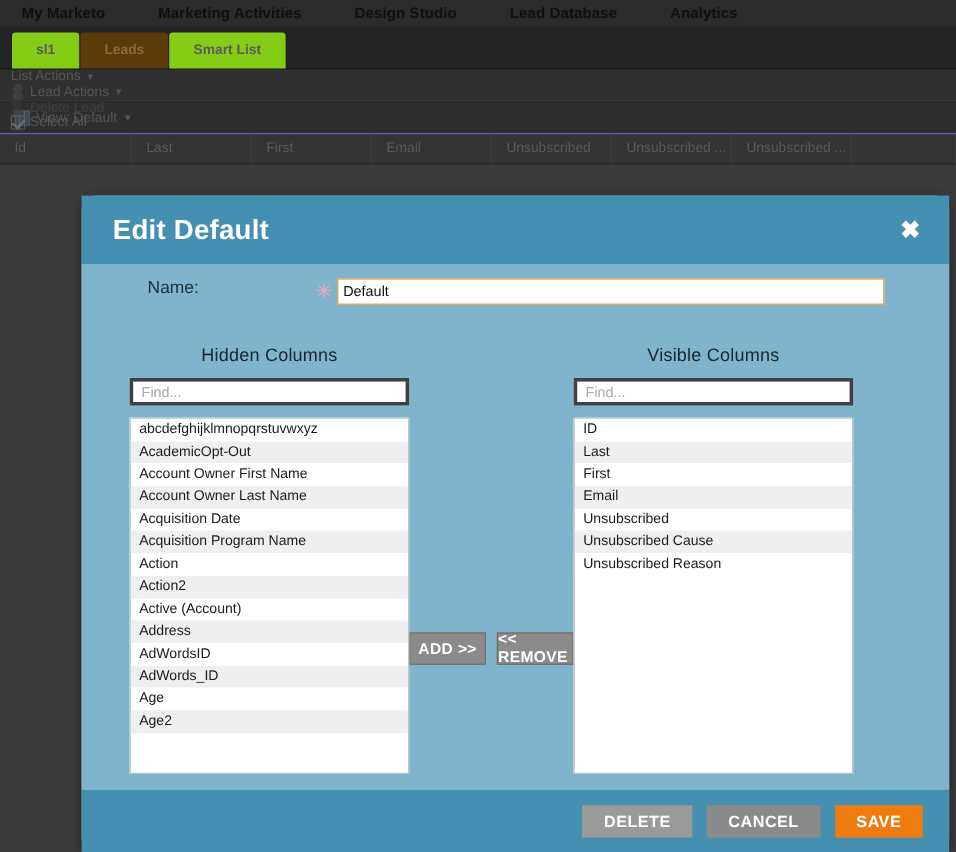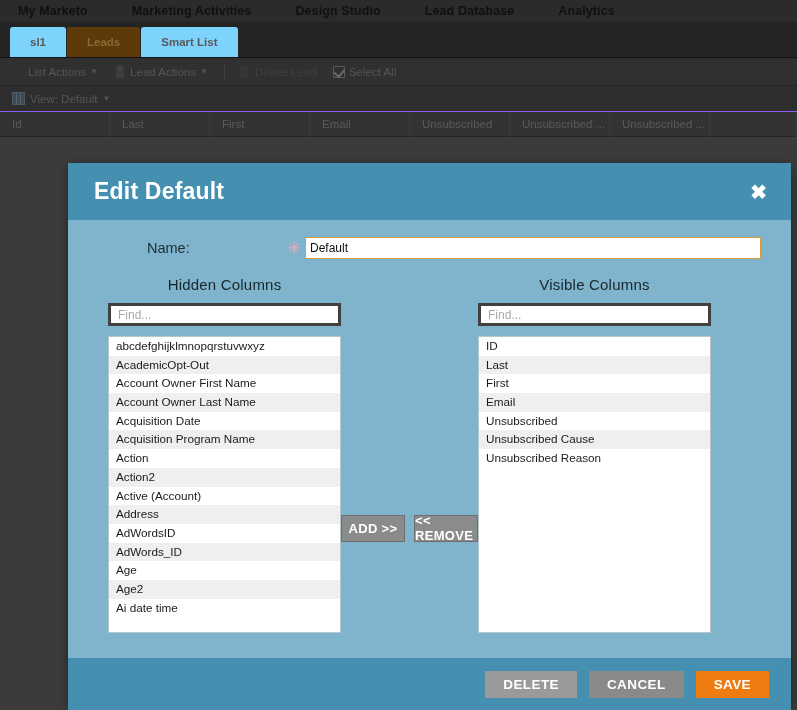--- a/index.html
+++ b/index.html
@@ -28,32 +28,32 @@
   }
   .tabbar {
     height: 36px; background: #242424;
     display: flex; align-items: flex-end;
     border-bottom: 1px solid #141414;
     padding-left: 10px;
   }
   .tab {
     height: 30px; line-height: 30px;
     padding: 0 20px; font-size: 11.5px; font-weight: bold;
-    color: #5a5a5a; background: #7dd3fc;
+    color: #5a5a5a; background: #84cc16;
     border-top-left-radius: 3px; border-top-right-radius: 3px;
     margin-right: 1px;
   }
   .tab.active {
     background: #5d3a09; color: #8c6a33;
   }
   .toolbar {
     height: 28px; background: #303030;
     border-bottom: 1px solid #262626;
-    display: flex; align-items: center; padding-left: 28px;
-    font-size: 11.5px; color: #555;
+    display: flex; align-items: flex-start; padding-left: 9px;
+    font-size: 11.5px; color: #555; flex-direction: column;
   }
   .tb-item { display: flex; align-items: center; gap: 4px; margin-right: 16px; white-space: nowrap; }
   .tb-item.disabled { color: #3f3f3f; }
   .tb-sep { width:1px; height:16px; background:#3d3d3d; margin-right:14px; }
   .caret { font-size: 8px; }
   .ic {
     display:inline-block; width:12px; height:13px;
     opacity:.55;
   }
   .ic-person {
@@ -122,21 +122,21 @@
   }
   .modal-close {
     color:#ffffff; font-size:20px; font-weight:bold; cursor:pointer;
     line-height:1; user-select:none;
   }
   .modal-body {
     flex:1; background:#7fb4cc; position:relative; padding: 0;
   }
 
   .name-row {
-    display:flex; align-items:center; height:56px; padding-left:79px;
+    display:flex; height:56px; padding-left:55px;margin-top:12px;
   }
   .name-label { font-size:14.5px; color:#1e2d33; width:140px; }
   .required-star { color:#f0a9b8; font-size:17px; width:18px; }
   .name-input {
     width:456px; height:22px; border:1px solid #d79a3c;
     background:#ffffff; font-size:12px; color:#111;
     padding:0 4px; font-family:"Liberation Sans", sans-serif;
     outline:none;
   }
 
@@ -285,21 +285,20 @@
             <div class="list-row">Acquisition Date</div>
             <div class="list-row">Acquisition Program Name</div>
             <div class="list-row">Action</div>
             <div class="list-row">Action2</div>
             <div class="list-row">Active (Account)</div>
             <div class="list-row">Address</div>
             <div class="list-row">AdWordsID</div>
             <div class="list-row">AdWords_ID</div>
             <div class="list-row">Age</div>
             <div class="list-row">Age2</div>
-            <div class="list-row">Ai date time</div>
           </div>
         </div>
 
         <div class="mid-btns">
           <div class="xfer-btn">ADD &gt;&gt;</div>
           <div class="xfer-btn">&lt;&lt; REMOVE</div>
         </div>
 
         <div class="col-panel">
           <div class="col-title">Visible Columns</div>

